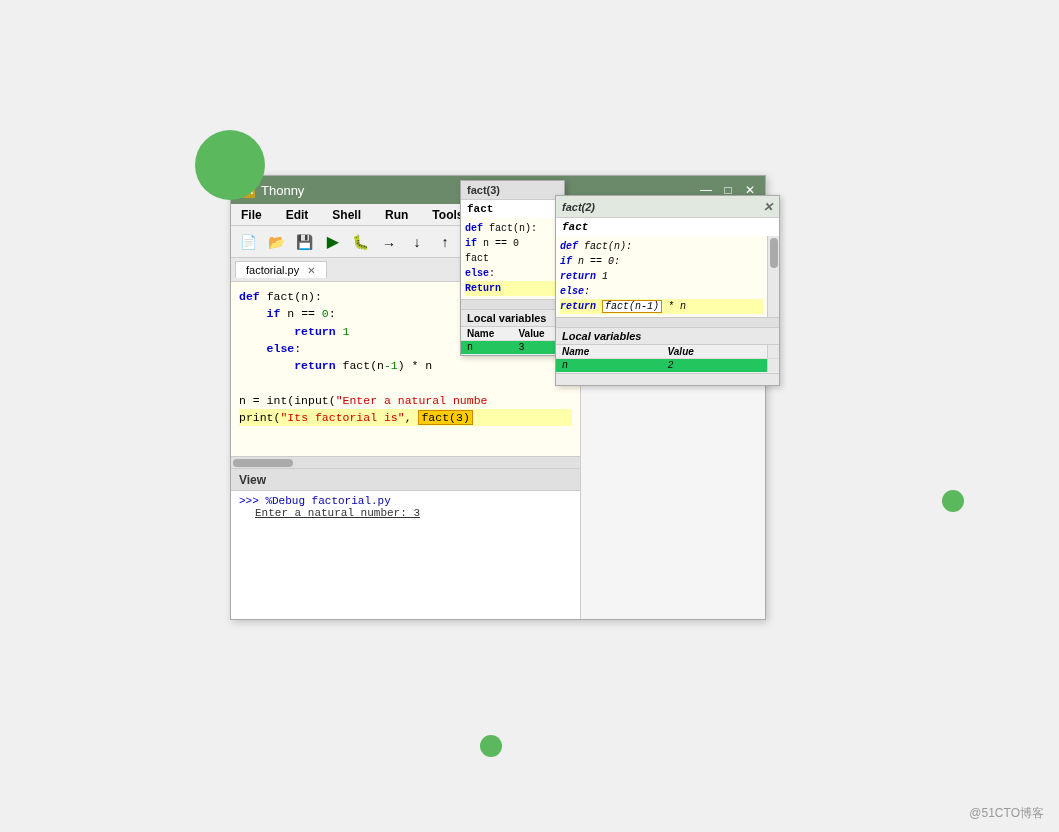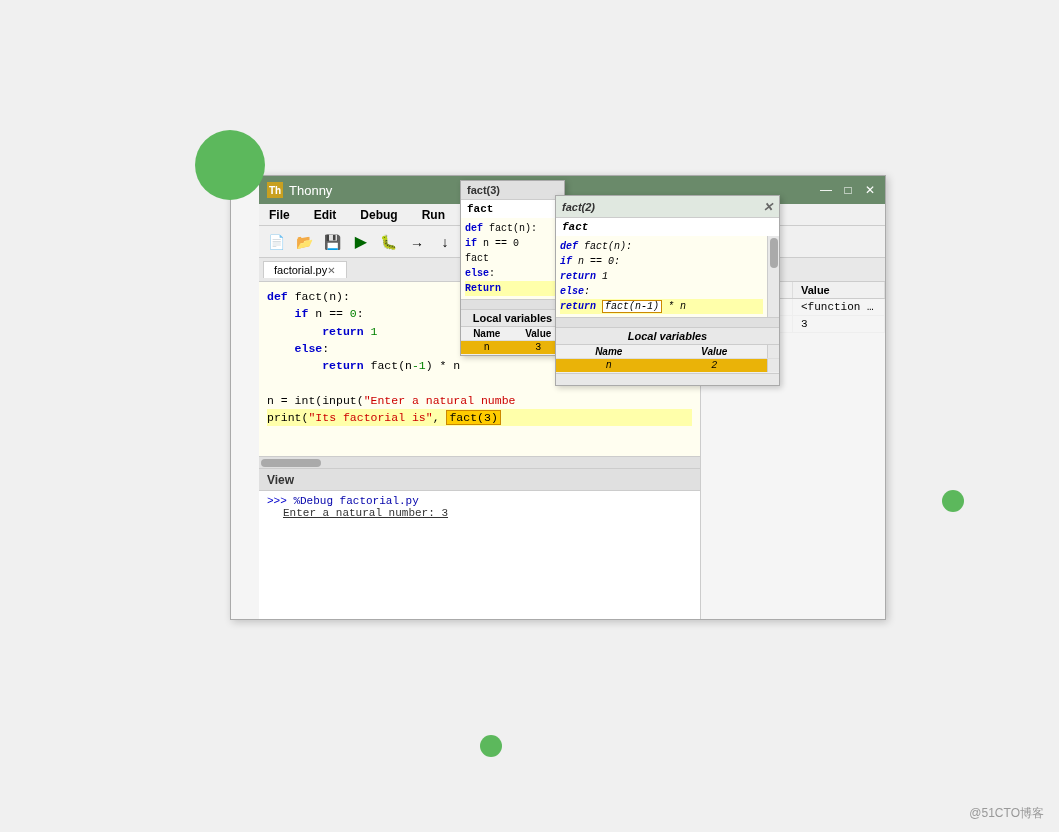--- a/index.html
+++ b/index.html
@@ -42,27 +42,26 @@
       bottom: 75px;
       left: 480px;
       z-index: 10;
     }
 
     
     .thonny-window {
       position: absolute;
       top: 175px;
       left: 230px;
-      width: 656px;
+      width: 536px;
       height: 445px;
       background: #f5f5f5;
       border: 1px solid #aaa;
       box-shadow: 2px 2px 8px rgba(0,0,0,0.2);
       z-index: 5;
-      padding-left: 28px;
     }
 
     .title-bar {
       background: #6a8a6a;
       height: 28px;
       display: flex;
       align-items: center;
       justify-content: space-between;
       padding: 0 8px;
       color: white;
@@ -167,21 +166,21 @@
       border-bottom: 1px solid #ccc;
     }
     .editor-tab {
       background: #fff;
       border: 1px solid #ccc;
       border-bottom: none;
       padding: 2px 10px;
       font-size: 11px;
       display: flex;
       align-items: center;
-      gap: 0;
+      gap: 8px;
       cursor: pointer;
     }
     .tab-close {
       font-size: 10px;
       color: #666;
       cursor: pointer;
     }
 
     .editor-content {
       flex: 1;
@@ -358,23 +357,22 @@
       font-size: 10px;
       line-height: 1.5;
       overflow: hidden;
     }
     .call-scrollbar-h {
       height: 10px;
       background: #e0e0e0;
       border-top: 1px solid #ccc;
     }
     .call-locals {
-      background: #eab308;
+      background: #22c55e;
       border-top: 1px solid #ccc;
-      text-align: center;
     }
     .call-locals-header {
       background: #e8e8e8;
       padding: 2px 6px;
       font-size: 11px;
       font-weight: bold;
       border-bottom: 1px solid #ccc;
     }
     .call-var-header {
       display: flex;
@@ -468,21 +466,21 @@
     <div class="title-bar-controls">
       <button class="win-btn">—</button>
       <button class="win-btn">□</button>
       <button class="win-btn">✕</button>
     </div>
   </div>
 
   <div class="menu-bar">
     <span class="menu-item">File</span>
     <span class="menu-item">Edit</span>
-    <span class="menu-item">Debug</span>
+    <span class="menu-item">Shell</span>
     <span class="menu-item">Run</span>
     <span class="menu-item">Tools</span>
     <span class="menu-item">Help</span>
   </div>
 
   <div class="toolbar">
     <button class="tool-btn">📄</button>
     <button class="tool-btn">📂</button>
     <button class="tool-btn">💾</button>
     <button class="tool-btn" style="color:#006600; font-size:16px;">▶</button>

